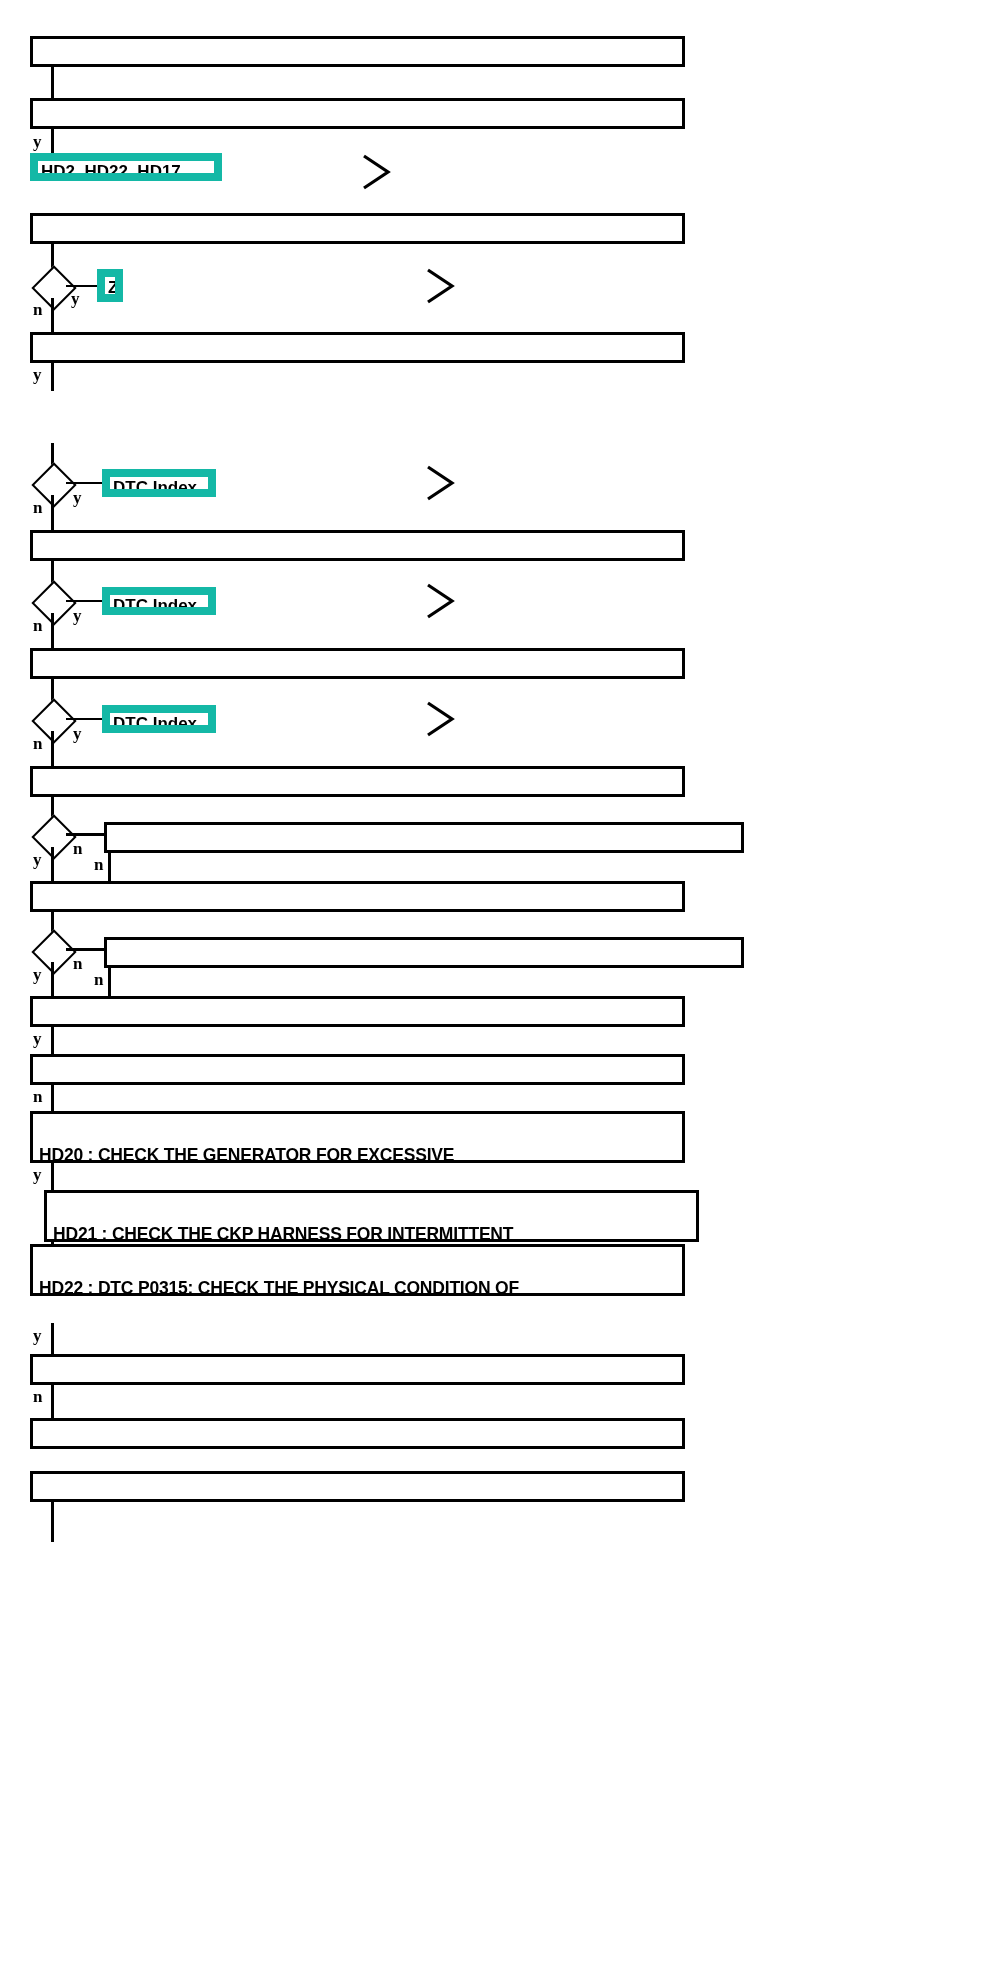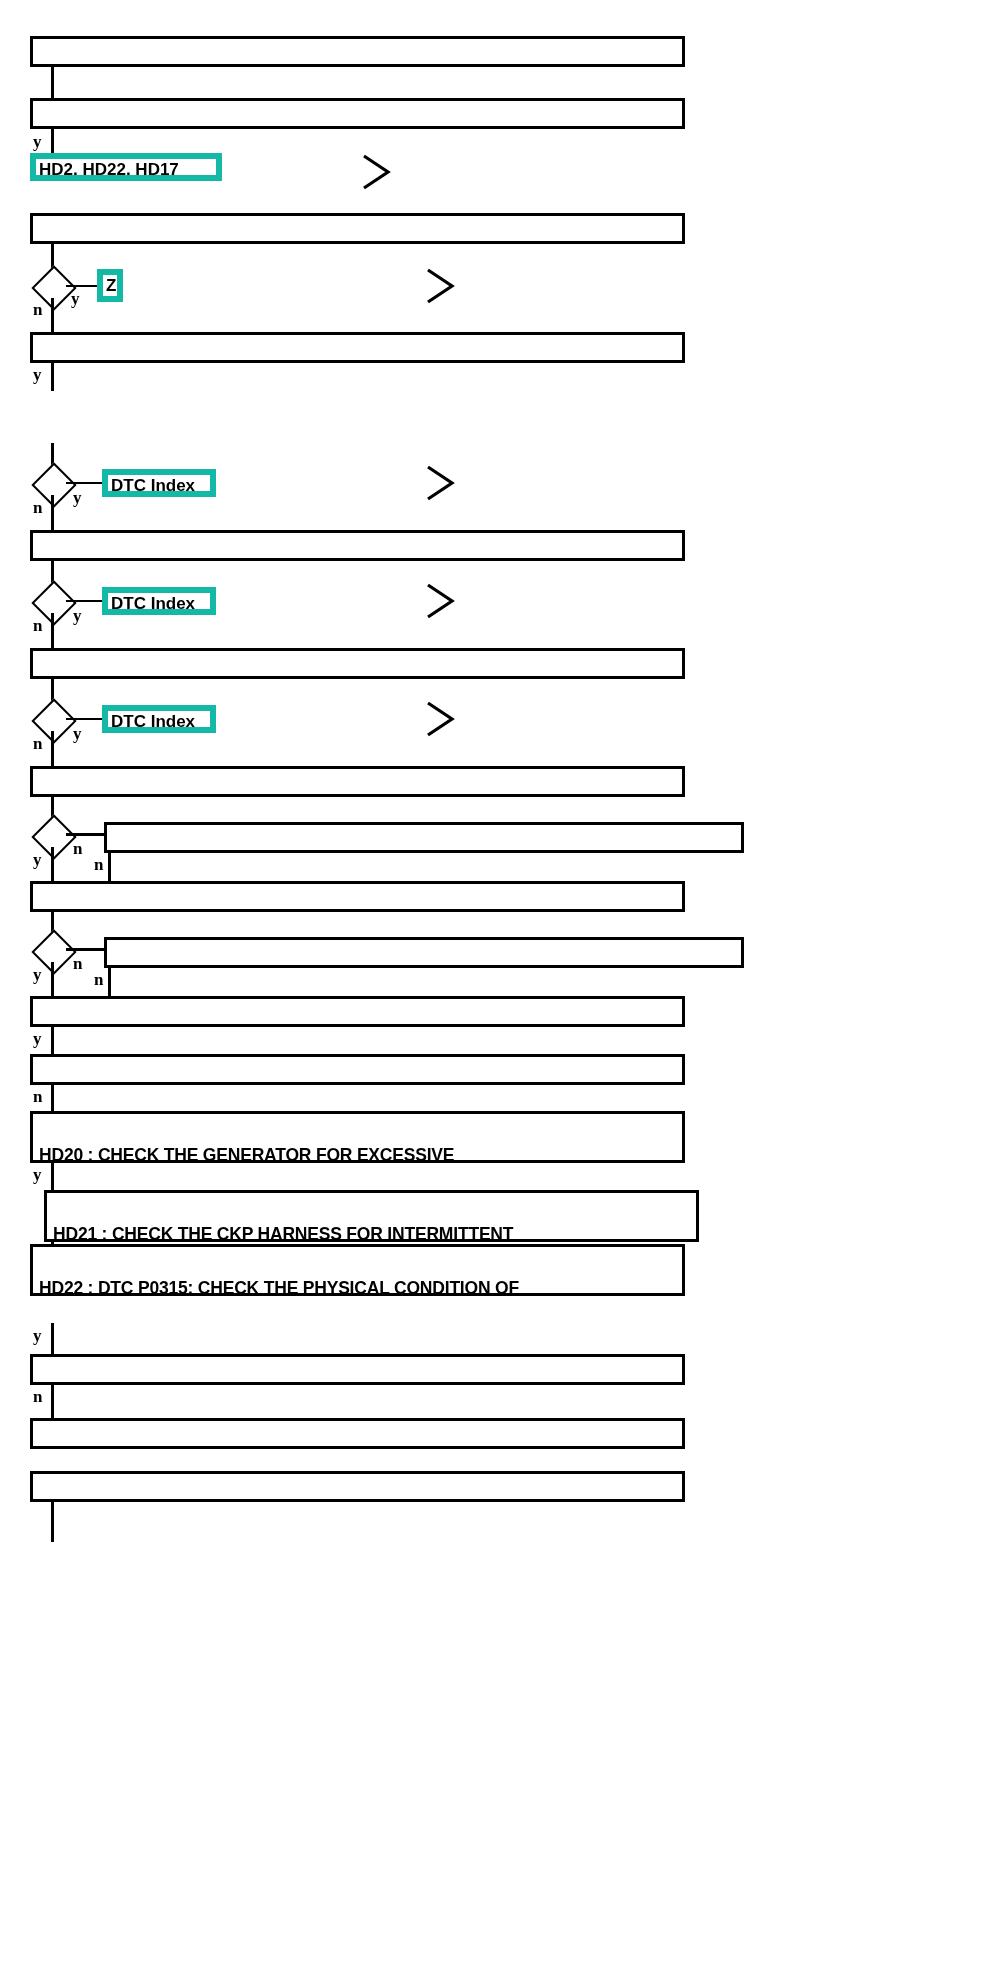--- a/index.html
+++ b/index.html
@@ -48,21 +48,21 @@
   .titlebox-tick{
     position:absolute;
     width:3px;
     background:#000;
   }
 
   
   .refbox{
     position:absolute;
     box-sizing:border-box;
-    border:6px solid #14b8a6;
+    border:8px solid #14b8a6;
     background:#fff;
     color:#000;
     font-weight:bold;
     font-size:17px;
     line-height:20px;
     padding:1px 3px 1px 3px;
     white-space:nowrap;
     overflow:hidden;
   }
 

